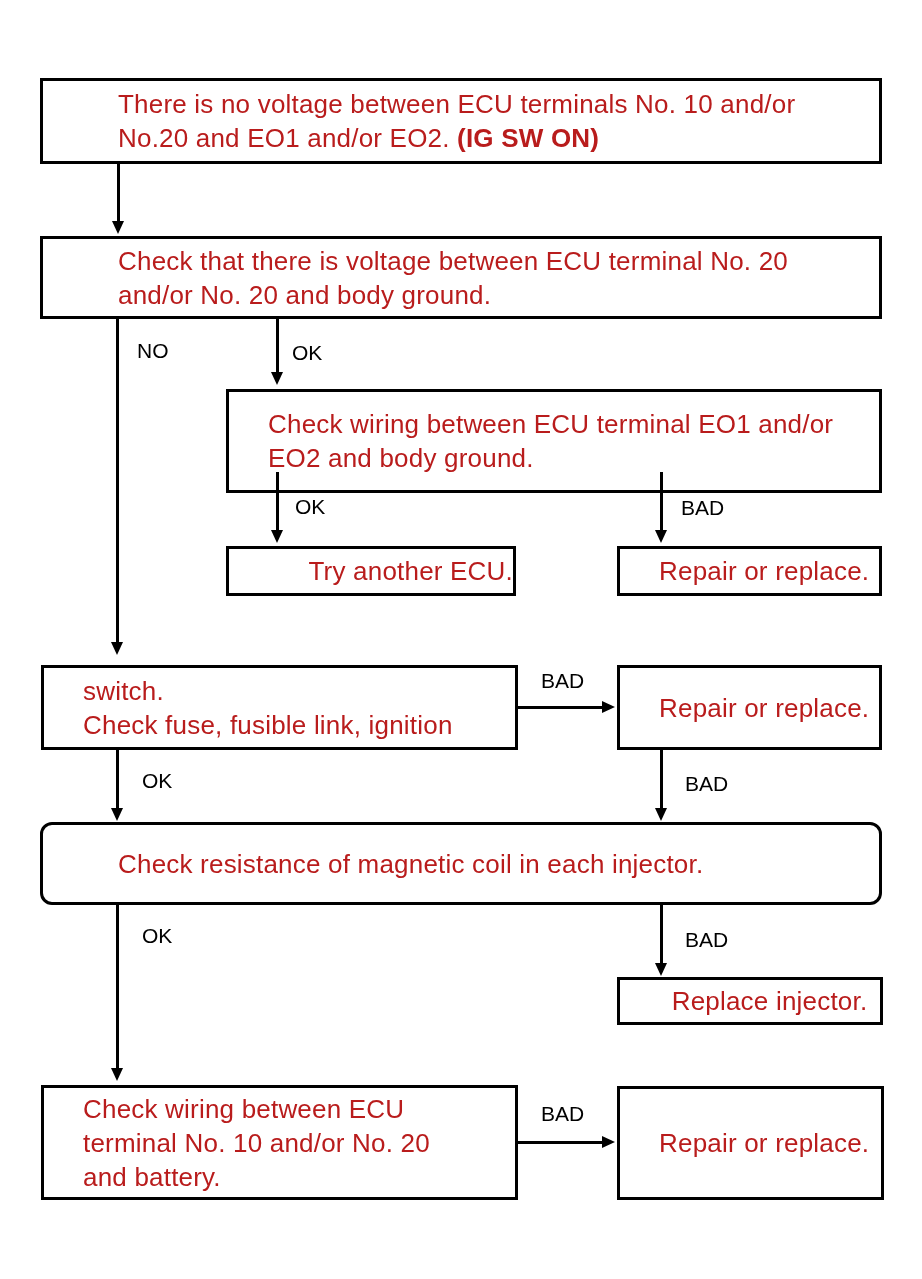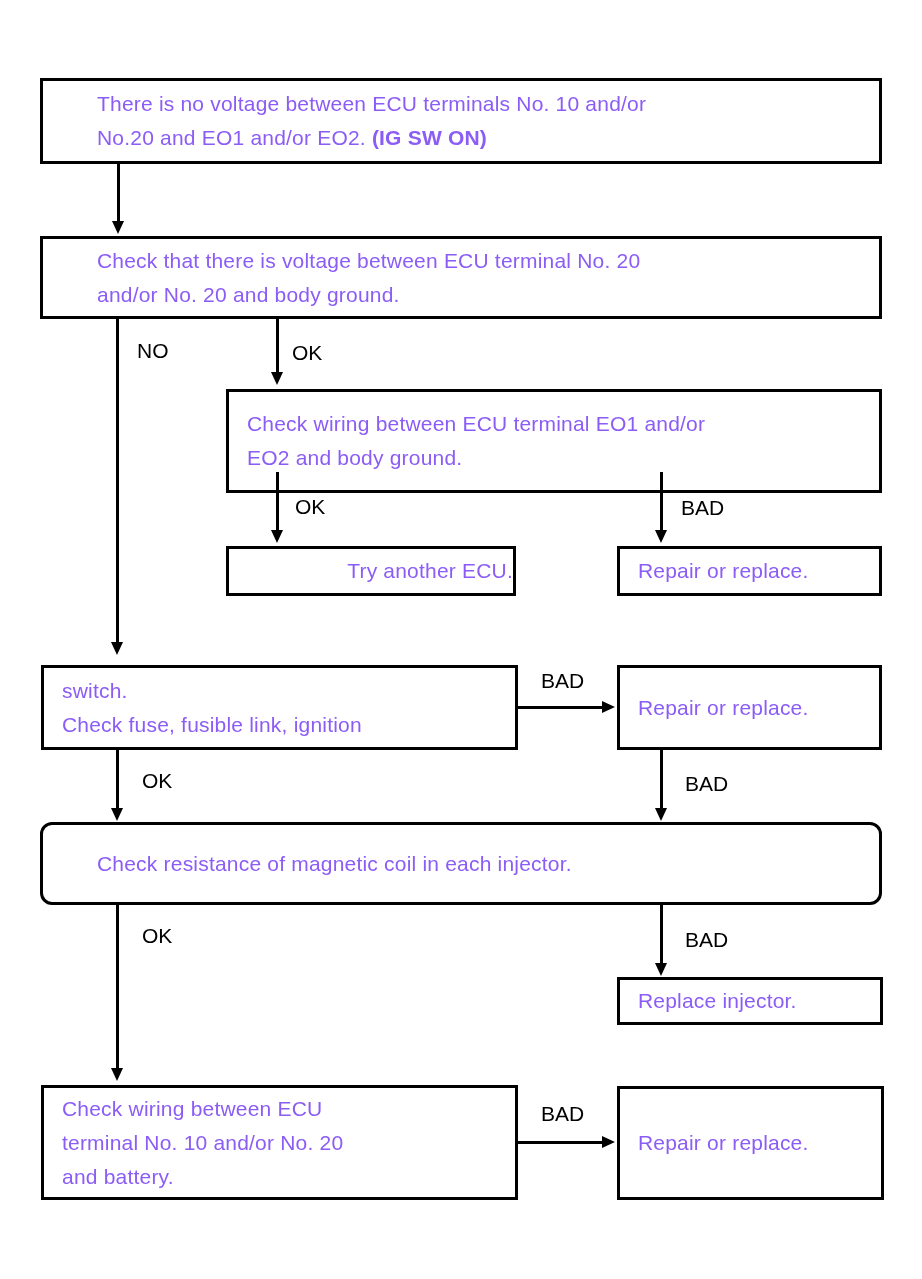--- a/index.html
+++ b/index.html
@@ -18,25 +18,26 @@
   .box {
     position: absolute;
     box-sizing: border-box;
     border: 3px solid #000000;
     background: #ffffff;
     display: flex;
     flex-direction: column;
     justify-content: center;
   }
   .box .line {
-    font-size: 21px;
+    font-size: 26px;
     line-height: 34px;
-    color: #8b5cf6;
+    color: #b91c1c;
     white-space: nowrap;
     letter-spacing: 0.2px;
+    margin-left: 21px;
   }
   .box.indent .line { padding-left: 54px; }
   .box.small-indent .line { padding-left: 18px; }
   .bold { font-weight: bold; }
   .edge-label {
     position: absolute;
     font-size: 21px;
     line-height: 21px;
     color: #000000;
     white-space: nowrap;
@@ -141,21 +142,21 @@
   </div>
 
   <div class="vline" style="left:660px; top:905px; height:60px;"></div>
   <div class="arrow-down" style="left:655px; top:963px;"></div>
   <div class="edge-label" style="left:685px; top:929px;">BAD</div>
 
   <div class="vline" style="left:116px; top:905px; height:165px;"></div>
   <div class="arrow-down" style="left:111px; top:1068px;"></div>
   <div class="edge-label" style="left:142px; top:925px;">OK</div>
 
-  <div class="box small-indent" style="left:617px; top:977px; width:266px; height:48px;">
+  <div class="box small-indent" style="left:617px; top:977px; width:266px; height:48px;align-items:center;">
     <div class="line">Replace injector.</div>
   </div>
 
   <div class="box small-indent" style="left:41px; top:1085px; width:477px; height:115px;">
     <div class="line">Check wiring between ECU</div>
     <div class="line">terminal No. 10 and/or No. 20</div>
     <div class="line">and battery.</div>
   </div>
 
   <div class="hline" style="left:518px; top:1141px; width:85px;"></div>

